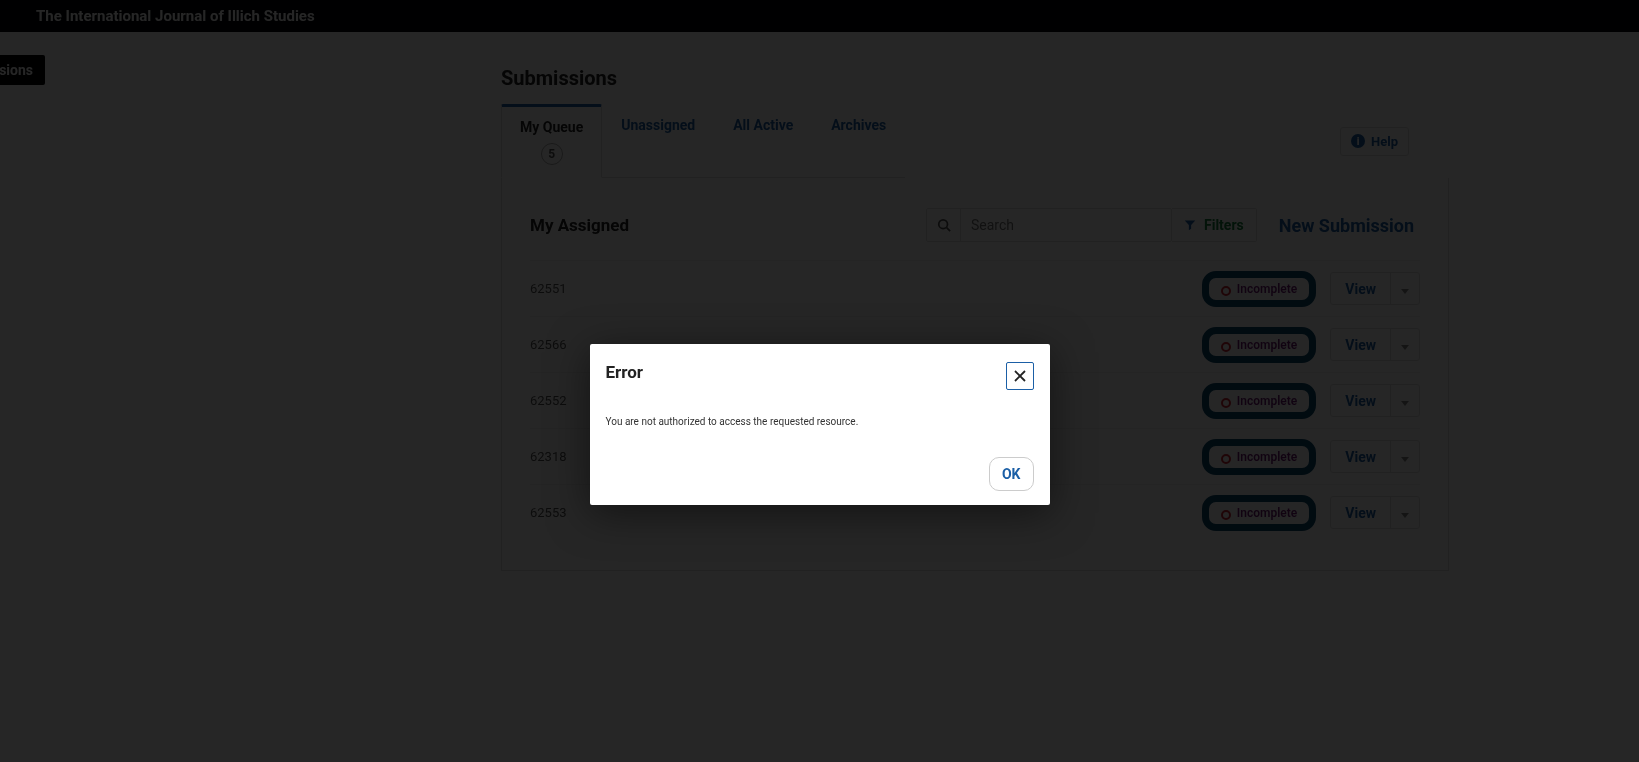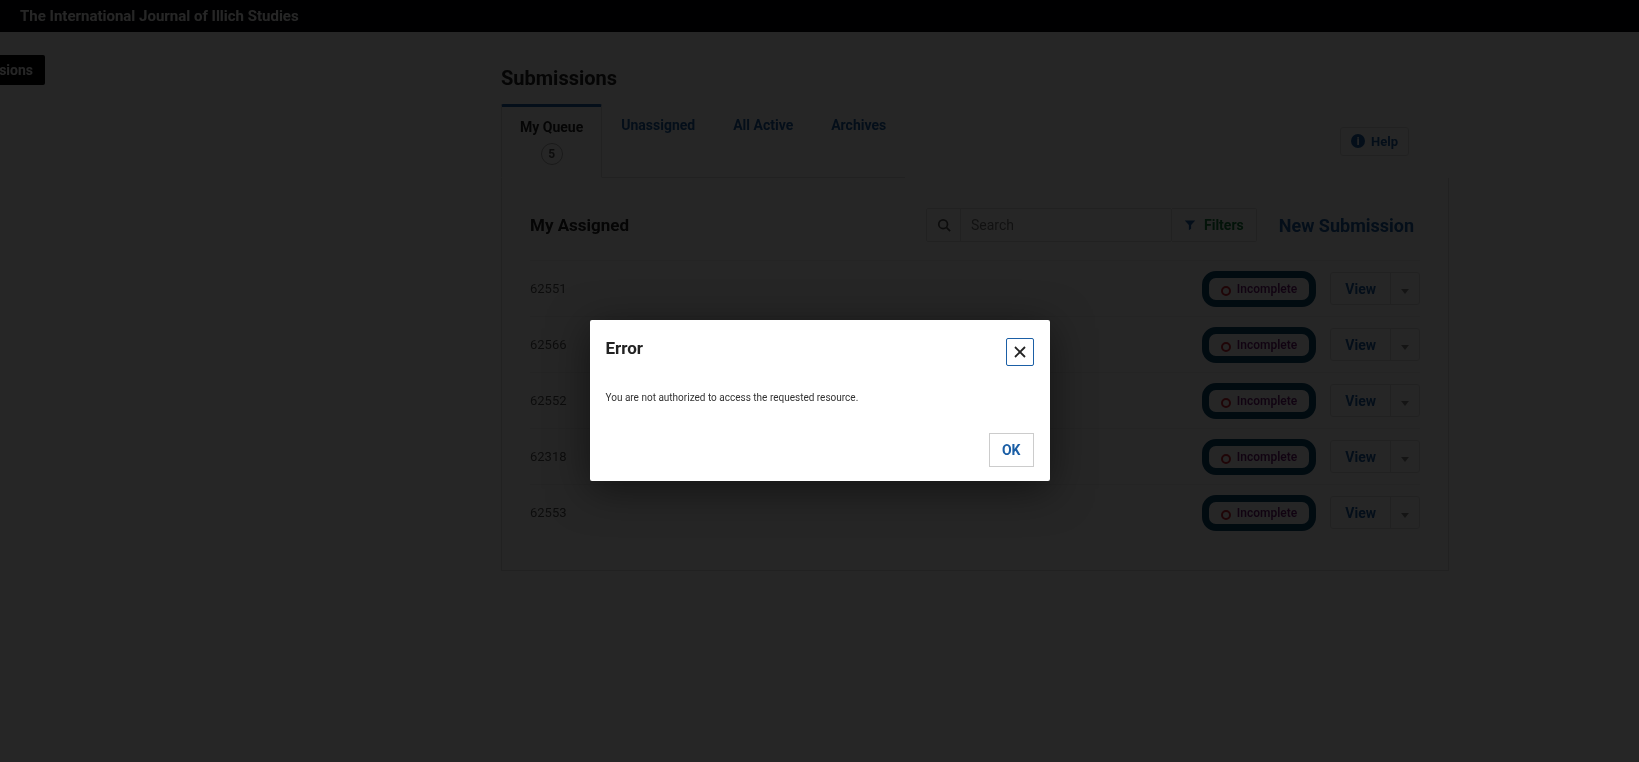--- a/index.html
+++ b/index.html
@@ -1,20 +1,20 @@
 <!DOCTYPE html>
 <html><head>
 <meta charset="utf-8">
 <style>
   * { box-sizing: border-box; margin: 0; padding: 0; font-family: -apple-system, BlinkMacSystemFont, "Segoe UI", Roboto, Helvetica, Arial, sans-serif; }
   html, body { width: 100%; height: 100%; background: #fff; color: #222; }
   body { position: relative; overflow: hidden; }
 
   
-  .topbar { position: absolute; top: 0; left: 0; right: 0; height: 32px; background: #000307; display: flex; align-items: center; padding-left: 20px; }
+  .topbar { position: absolute; top: 0; left: 0; right: 0; height: 32px; background: #000307; display: flex; align-items: center; padding-left: 36px; }
   .topbar .title { color: #fff; font-weight: 700; font-size: 15px; }
 
   
   .sidebar { position: absolute; top: 32px; left: -100px; width: 195px; bottom: 0; background: transparent; }
   .sidebar .active-pill { position: absolute; top: 23px; right: 50px; height: 30px; background: #000; color: #fff; font-weight: 700; font-size: 14px; padding: 0 12px; display: flex; align-items: center; border-radius: 2px; }
   .sidebar ul { list-style: none; position: absolute; top: 82px; right: 35px; text-align: left; width: 170px; }
   .sidebar li { color: #333; font-size: 14px; padding: 8px 0; }
   .sidebar li.section { font-weight: 700; margin-top: 14px; }
   .sidebar li.reg { padding: 7px 0; }
 
@@ -51,27 +51,27 @@
   .status .dot { width: 10px; height: 10px; border: 2px solid #c23; border-radius: 50%; display: inline-block; }
   .view-group { display: flex; align-items: center; margin-left: 14px; border: 1px solid #ddd; border-radius: 3px; overflow: hidden; }
   .view-group .view { padding: 6px 14px; color: #1b5fa6; font-weight: 700; font-size: 14px; cursor: pointer; }
   .view-group .more { border-left: 1px solid #ddd; padding: 6px 10px; color: #666; cursor: pointer; }
   .chev { display: inline-block; width: 0; height: 0; border-left: 4px solid transparent; border-right: 4px solid transparent; border-top: 5px solid #888; }
 
   
   .overlay { position: absolute; inset: 0; background: rgba(0,0,0,0.85); }
 
   
-  .modal { position: absolute; top: 320px; left: 50%; transform: translateX(-50%); width: 460px; background: #fff; border-radius: 2px; box-shadow: 0 8px 40px rgba(0,0,0,0.5); padding: 18px 16px 14px 16px; }
+  .modal { position: absolute; top: 344px; left: 50%; transform: translateX(-50%); width: 460px; background: #fff; border-radius: 2px; box-shadow: 0 8px 40px rgba(0,0,0,0.5); padding: 18px 16px 14px 16px; }
   .modal-head { display: flex; align-items: flex-start; justify-content: space-between; }
   .modal-head h3 { font-size: 17px; font-weight: 700; }
   .close-btn { width: 28px; height: 28px; border: 1px solid #1b5fa6; border-radius: 2px; display: flex; align-items: center; justify-content: center; cursor: pointer; color: #222; background: #fff; }
   .modal-body { padding: 26px 0 30px 0; font-size: 10px; color: #333; }
   .modal-foot { display: flex; justify-content: flex-end; }
-  .ok-btn { border: 1px solid #ccc; border-radius: 0; padding: 8px 12px; color: #1b5fa6; font-weight: 700; font-size: 14px; cursor: pointer; background: #fff; }
+  .ok-btn { border: 1px solid #ccc; border-radius: 10px; padding: 8px 12px; color: #1b5fa6; font-weight: 700; font-size: 14px; cursor: pointer; background: #fff; }
 
   
   svg.mag { width: 14px; height: 14px; }
   svg.funnel { width: 12px; height: 12px; fill: #1b5fa6; }
   svg.x { width: 12px; height: 12px; }
 </style>
 </head>
 <body>
 
 <div class="topbar">

